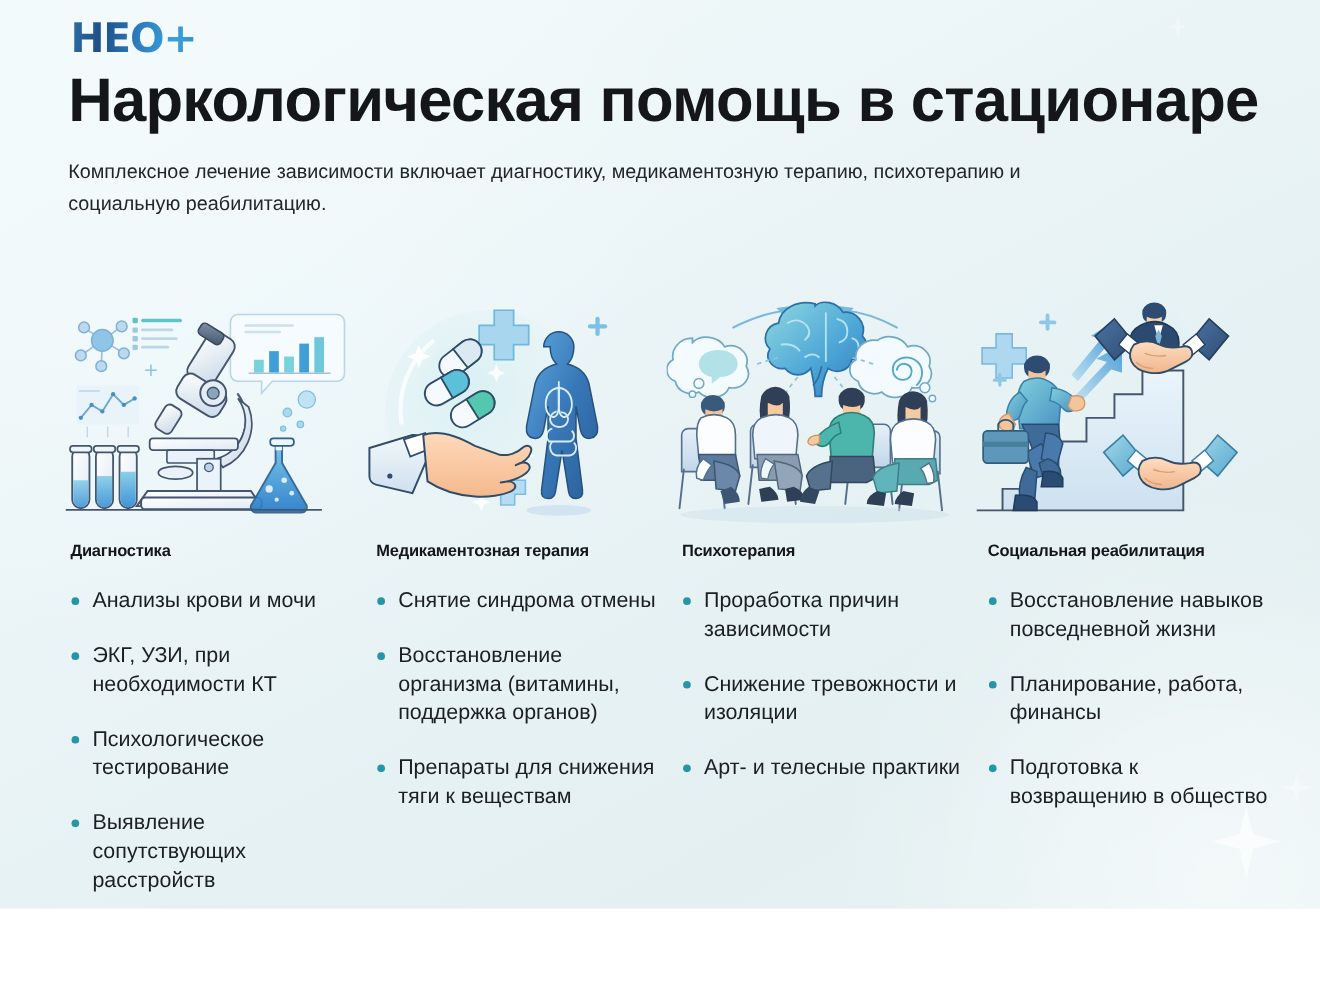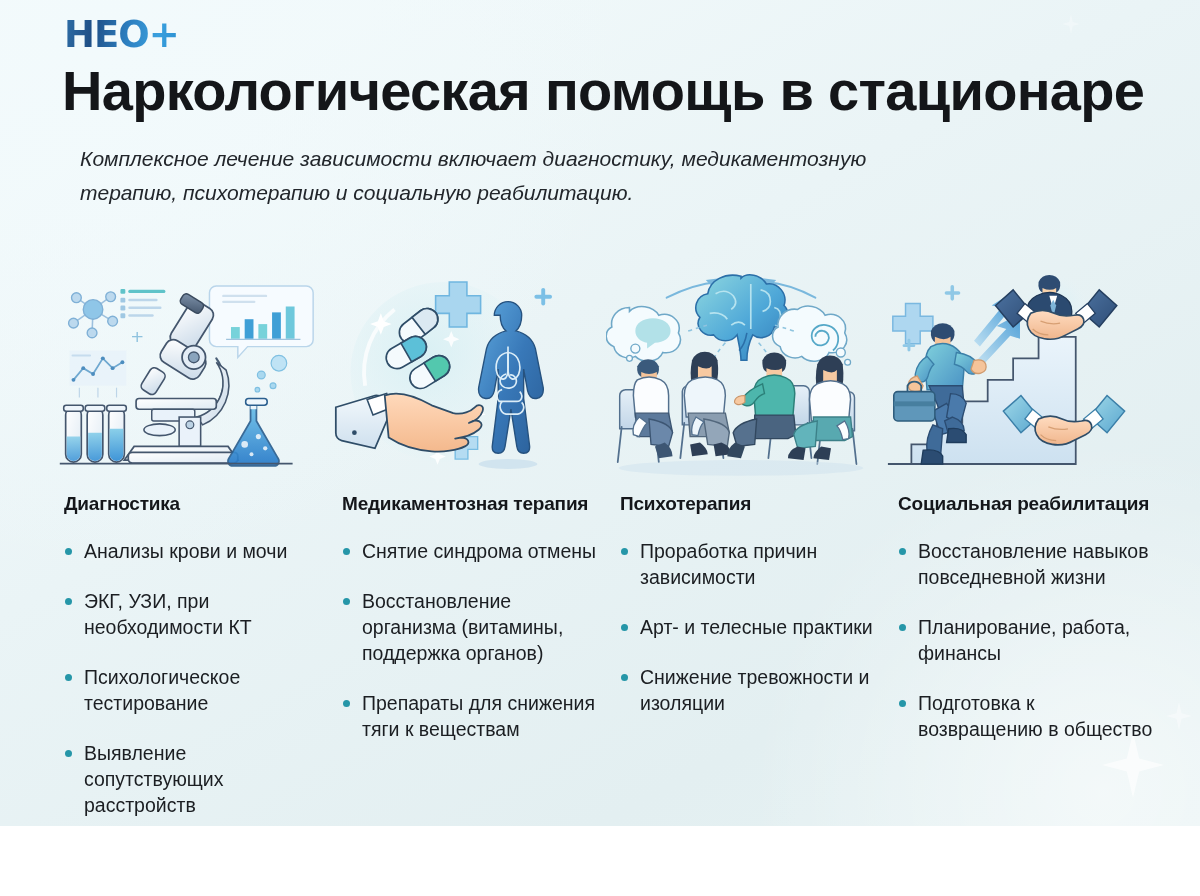--- a/index.html
+++ b/index.html
@@ -46,45 +46,44 @@
   #title {
     position: absolute; left: 62px; top: 62px;
     width: 1090px;
     font-size: 56px; font-weight: 700;
     letter-spacing: -0.7px;
     color: #141619;
     line-height: 1.05;
     font-family: "Liberation Sans", sans-serif;
   }
   #subtitle {
-    position: absolute; left: 80px; top: 142px;
+    position: absolute; left: 62px; top: 142px;
     width: 880px;
-    font-size: 21px; font-weight: 400;
+    font-size: 18px; font-weight: 400;
     color: #22262b;
     line-height: 1.62;
-    font-style: italic;
   }
 
   
   #columns {
     position: absolute; left: 50px; top: 268px;
     width: 1104px; height: 610px;
     display: grid;
     grid-template-columns: repeat(4, 1fr);
     column-gap: 8px;
   }
   .col { position: relative; }
   .art {
     position: relative;
     width: 100%; height: 212px;
     margin-bottom: 12px;
   }
   .art svg { display: block; width: 100%; height: 100%; }
   .col-title {
-    font-size: 19px; font-weight: 700;
+    font-size: 15px; font-weight: 700;
     color: #14161a;
     line-height: 1.22;
     padding-left: 14px;
     margin-bottom: 16px;
     letter-spacing: -0.2px;
   }
   ul.bullets { list-style: none; padding-left: 14px; }
   ul.bullets li {
     position: relative;
     padding-left: 20px;
@@ -482,22 +481,22 @@
             <path d="M220 180 q-8 6 -8 12 l16 2 2 -12 z" fill="#2e3f56"></path>
             <path d="M244 154 q6 10 4 18 l-6 1 q-2 -10 -6 -14 z" fill="#fbfdff" stroke="#53708e" stroke-width="1.3"></path>
           </g>
 
           <ellipse cx="138" cy="202" rx="125" ry="8" fill="#ccdfee" opacity=".45"></ellipse>
         </svg>
       </div>
       <div class="col-title">Психотерапия</div>
       <ul class="bullets">
         <li>Проработка причин зависимости</li>
+        <li>Снижение тревожности и изоляции</li>
         <li>Арт- и телесные практики</li>
-        <li>Снижение тревожности и изоляции</li>
       </ul>
     </div>
 
     <div class="col">
       <div class="art">
         <svg viewBox="0 0 276 212" xmlns="http://www.w3.org/2000/svg">
           <defs>
             <linearGradient id="s_arrow" x1="0" y1="1" x2="1" y2="0">
               <stop offset="0" stop-color="#bfe0f2"></stop>
                 <stop offset="1" stop-color="#3f97d4"></stop>

